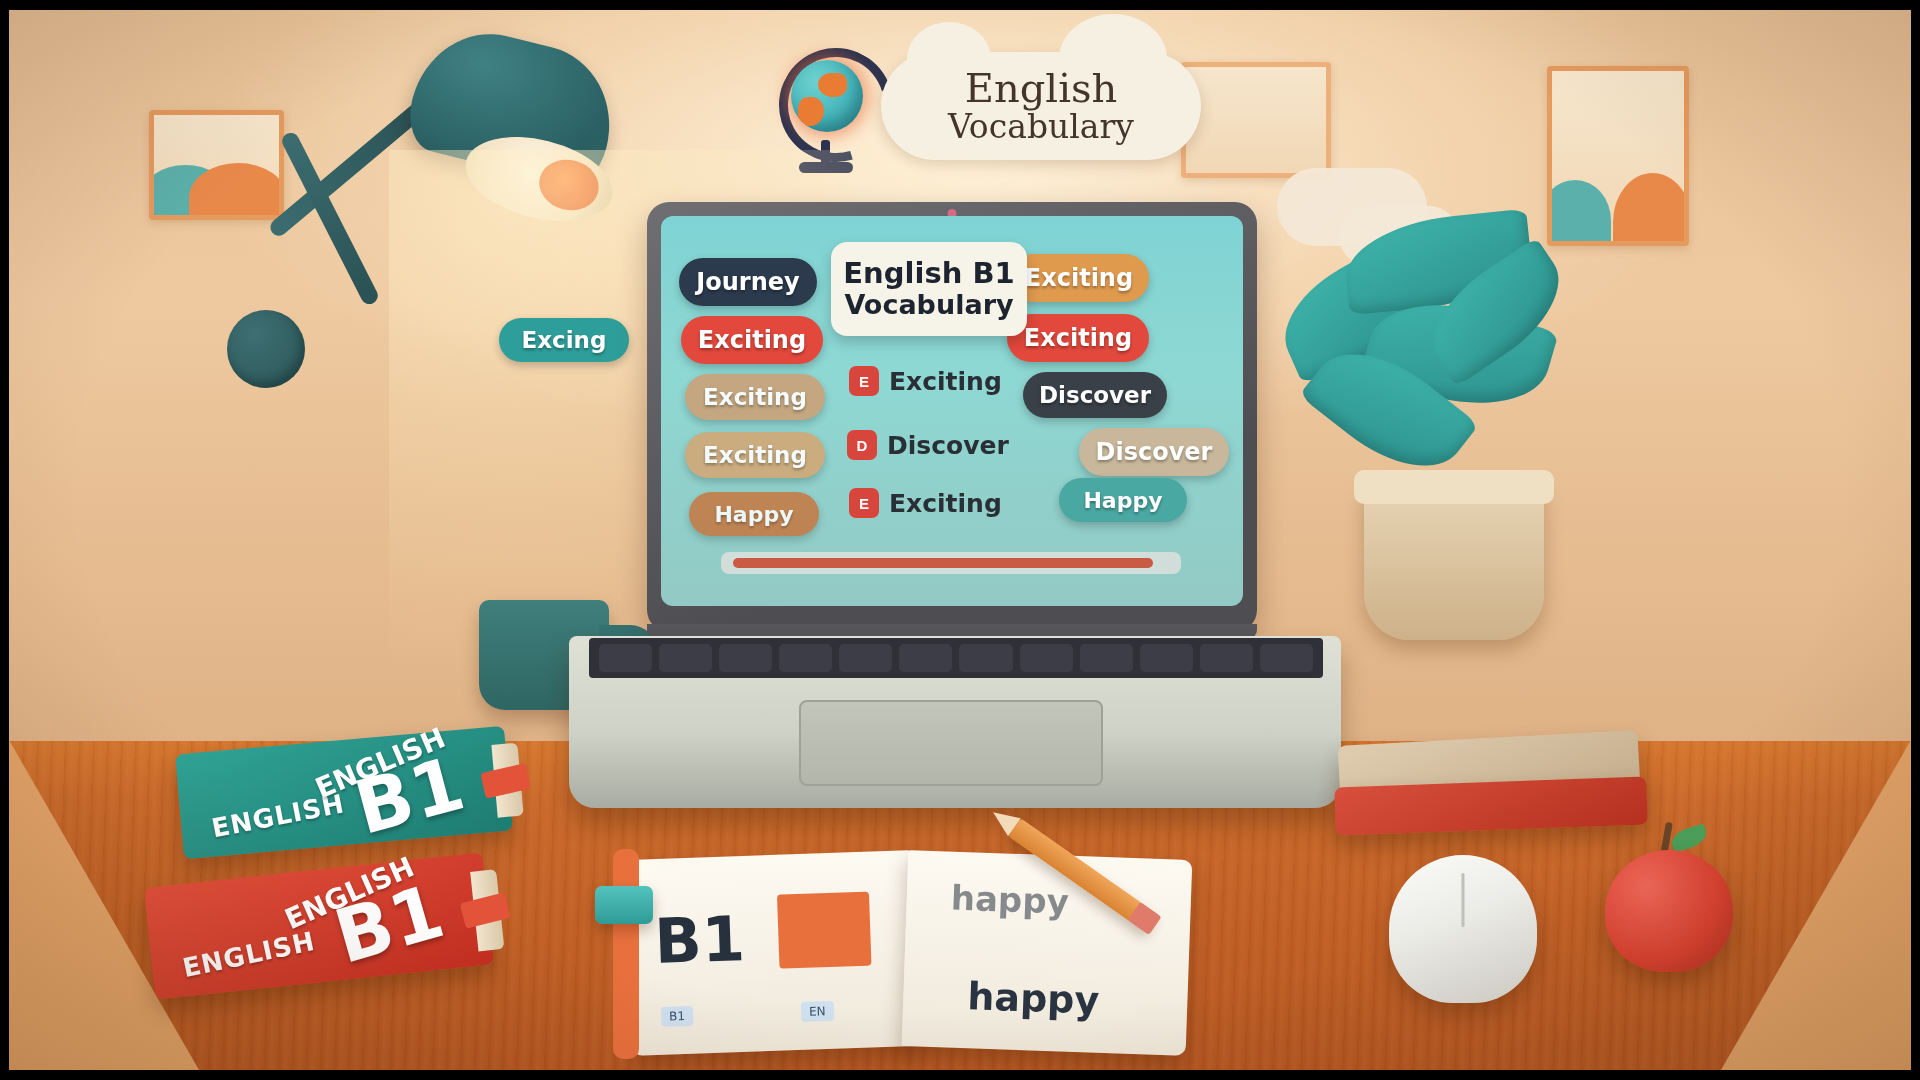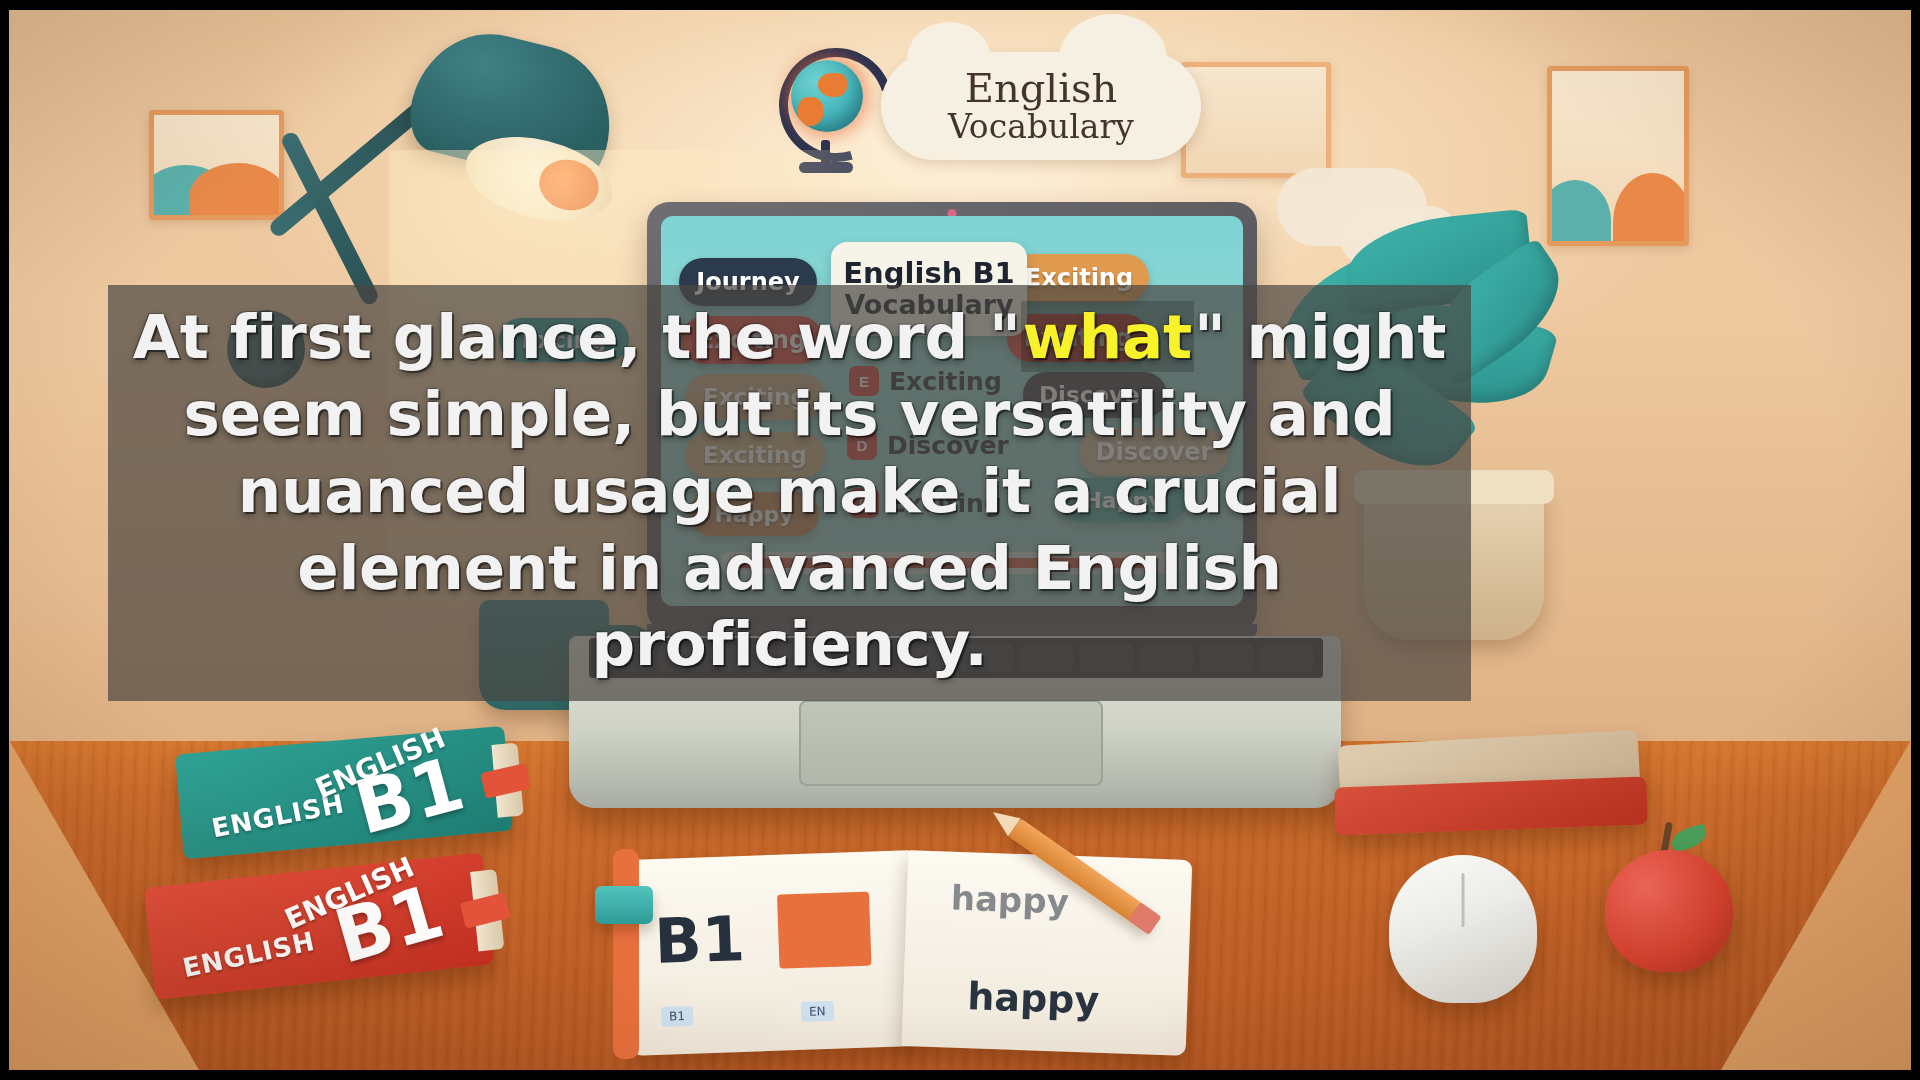--- a/index.html
+++ b/index.html
@@ -659,24 +659,19 @@
       <div class="mouse-line"></div>
     </div>
 
     <div class="apple-leaf"></div>
     <div class="apple-stem"></div>
     <div class="apple"></div>
 
     <div class="wall-vign" style="position:absolute;inset:0;pointer-events:none;background:radial-gradient(ellipse 80% 85% at 50% 45%, rgba(0,0,0,0) 58%, rgba(80,40,10,.30) 100%);"></div>
   </div>
 
-  <div id="subtitle-box">
-    <p id="subtitle-text">
-      <span>At first glance, the word "</span><span class="hl">what</span><span>" might seem simple, but its versatility and nuanced usage make it a crucial element in advanced English proficiency.</span>
-    </p>
-  </div>
 
   <div class="bar-top"></div>
   <div class="bar-bottom"></div>
   <div class="bar-left"></div>
   <div class="bar-right"></div>
 
 </div>
 
 </body></html>

